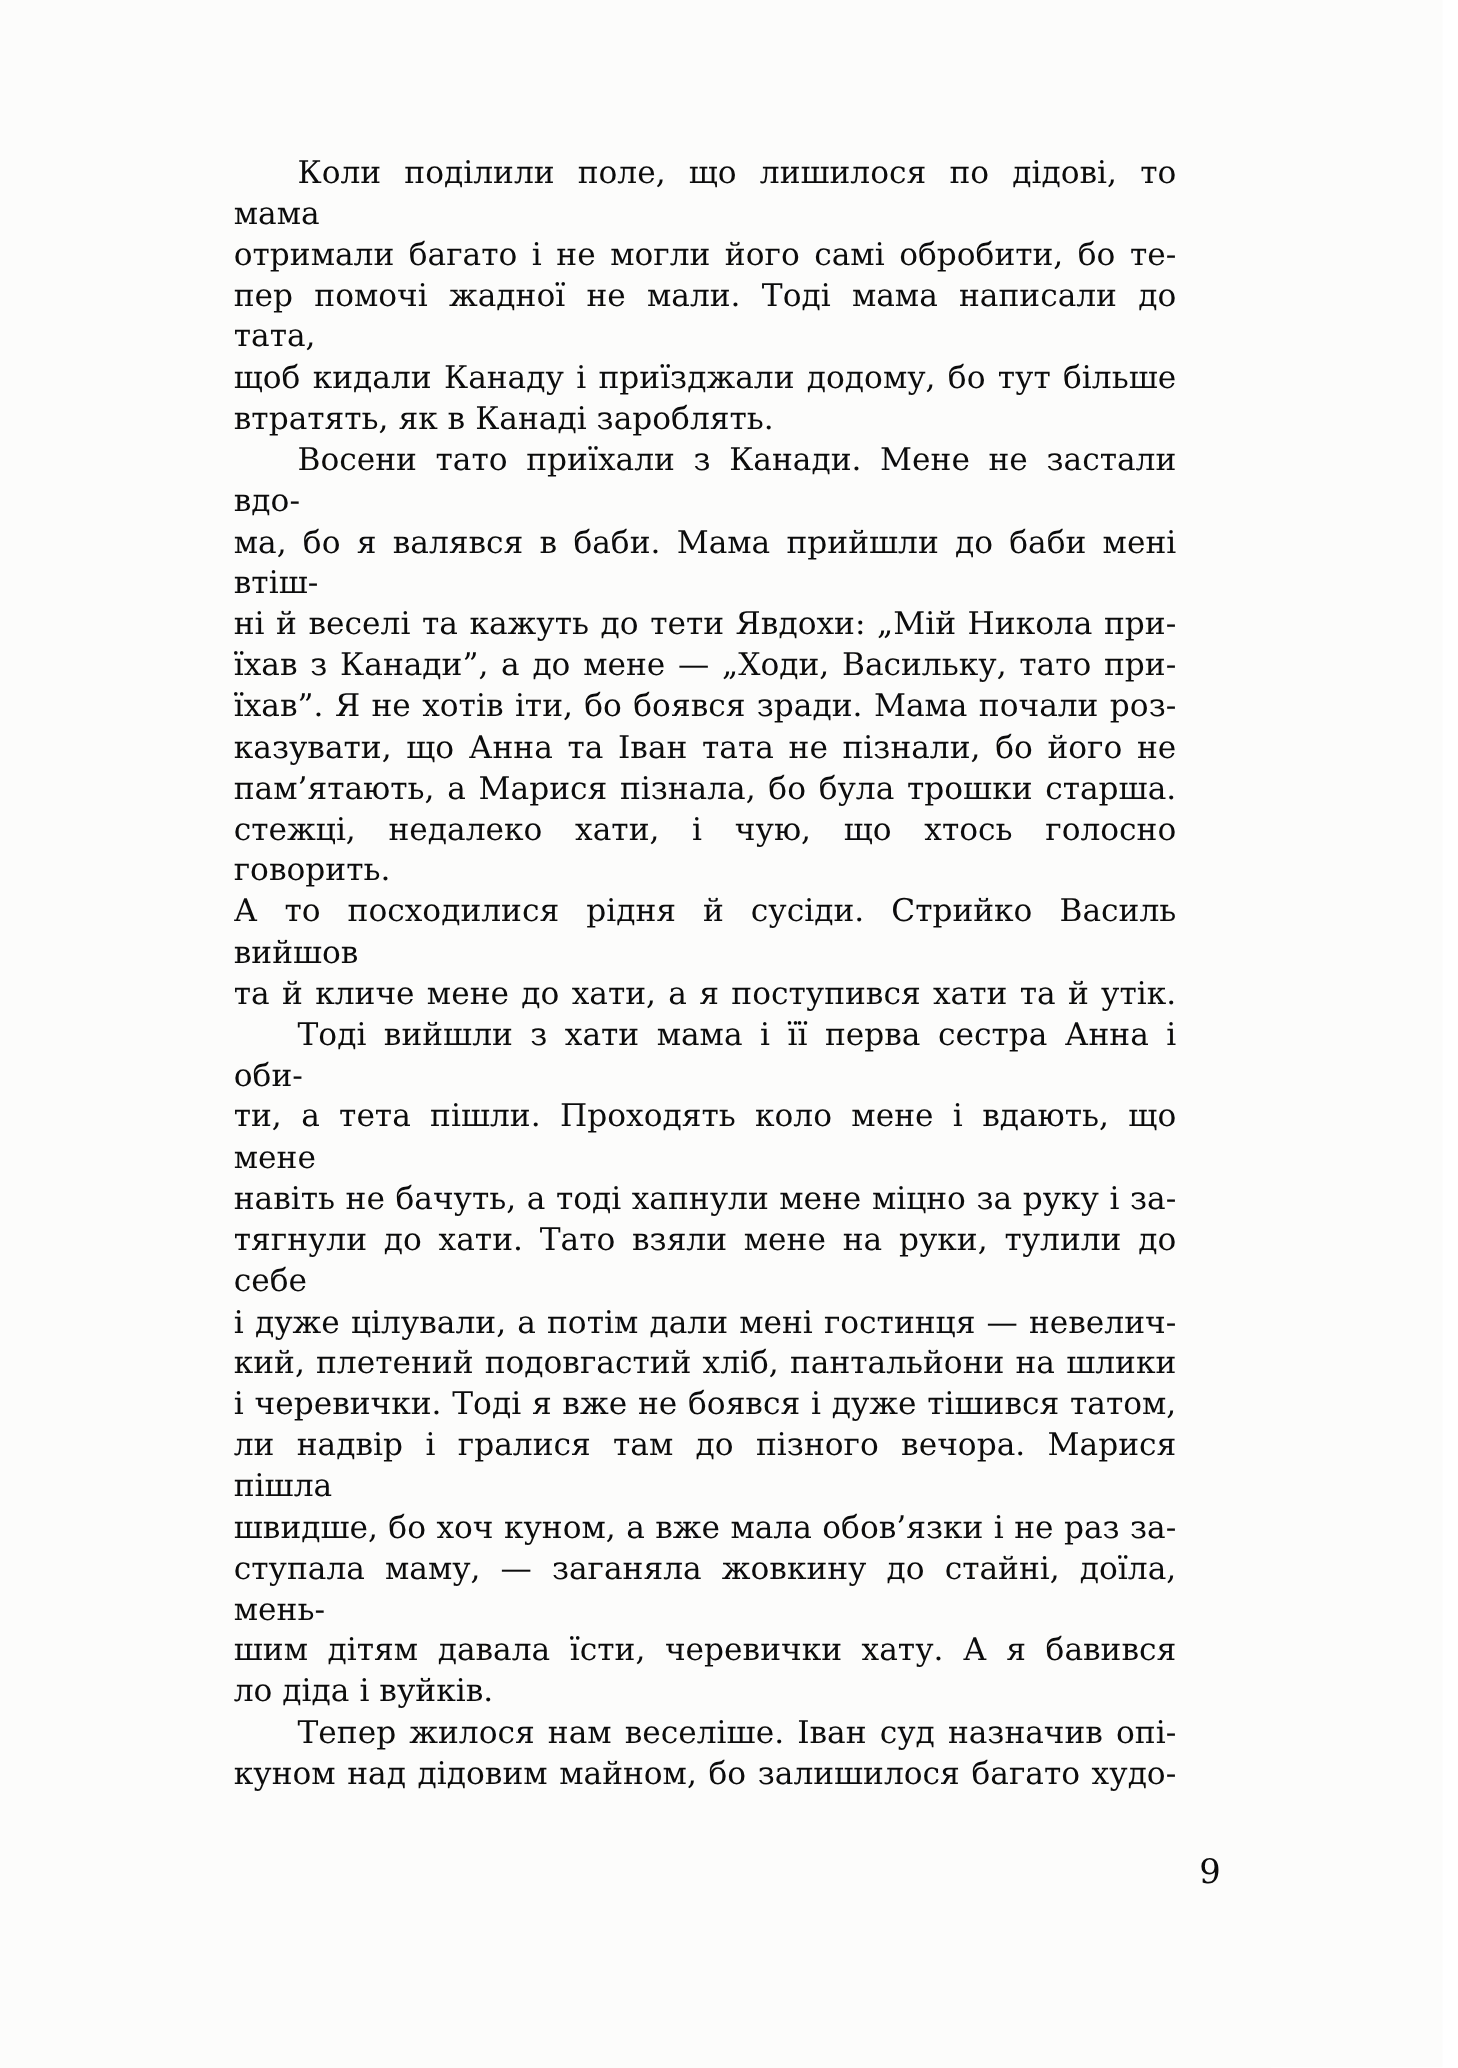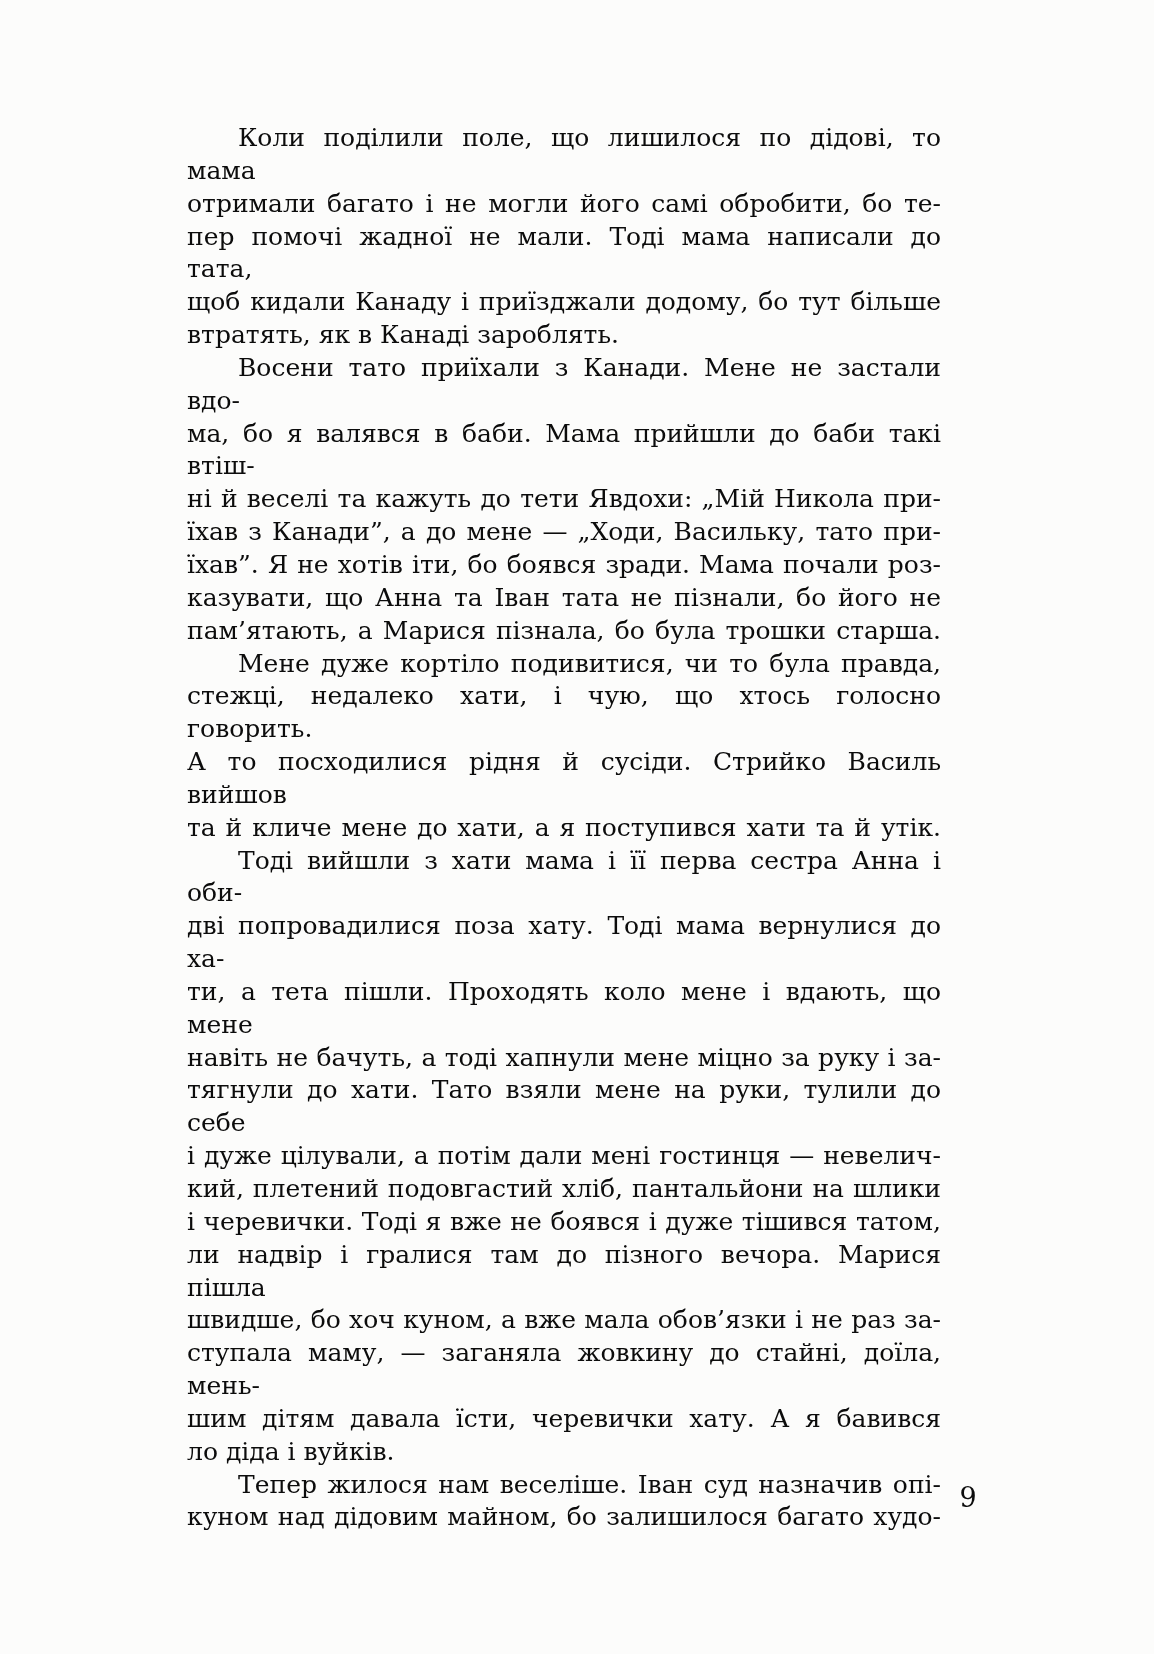--- a/index.html
+++ b/index.html
@@ -56,36 +56,34 @@
   <div class="text-block">
       <div class="para">
         <div class="line first">Коли поділили поле, що лишилося по дідові, то мама</div>
         <div class="line">отримали багато і не могли його самі обробити, бо те-</div>
         <div class="line">пер помочі жадної не мали. Тоді мама написали до тата,</div>
         <div class="line">щоб кидали Канаду і приїзджали додому, бо тут більше</div>
         <div class="line short-last">втратять, як в Канаді зароблять.</div>
       </div>
       <div class="para">
         <div class="line first">Восени тато приїхали з Канади. Мене не застали вдо-</div>
-        <div class="line">ма, бо я валявся в баби. Мама прийшли до баби такі втіш-</div>
+        <div class="line">ма, бо я валявся в баби. Мама прийшли до баби мені втіш-</div>
         <div class="line">ні й веселі та кажуть до тети Явдохи: „Мій Никола при-</div>
         <div class="line">їхав з Канади”, а до мене — „Ходи, Васильку, тато при-</div>
         <div class="line">їхав”. Я не хотів іти, бо боявся зради. Мама почали роз-</div>
         <div class="line">казувати, що Анна та Іван тата не пізнали, бо його не</div>
         <div class="line">пам’ятають, а Марися пізнала, бо була трошки старша.</div>
       </div>
       <div class="para">
-        <div class="line first">Мене дуже кортіло подивитися, чи то була правда,</div>
         <div class="line">стежці, недалеко хати, і чую, що хтось голосно говорить.</div>
         <div class="line">А то посходилися рідня й сусіди. Стрийко Василь вийшов</div>
         <div class="line">та й кличе мене до хати, а я поступився хати та й утік.</div>
       </div>
       <div class="para">
         <div class="line first">Тоді вийшли з хати мама і її перва сестра Анна і оби-</div>
-        <div class="line">дві попровадилися поза хату. Тоді мама вернулися до ха-</div>
         <div class="line">ти, а тета пішли. Проходять коло мене і вдають, що мене</div>
         <div class="line">навіть не бачуть, а тоді хапнули мене міцно за руку і за-</div>
         <div class="line">тягнули до хати. Тато взяли мене на руки, тулили до себе</div>
         <div class="line">і дуже цілували, а потім дали мені гостинця — невелич-</div>
         <div class="line">кий, плетений подовгастий хліб, пантальйони на шлики</div>
         <div class="line">і черевички. Тоді я вже не боявся і дуже тішився татом,</div>
         <div class="line">ли надвір і гралися там до пізного вечора. Марися пішла</div>
         <div class="line">швидше, бо хоч куном, а вже мала обов’язки і не раз за-</div>
         <div class="line">ступала маму, — заганяла жовкину до стайні, доїла, мень-</div>
         <div class="line">шим дітям давала їсти, черевички хату. А я бавився</div>

